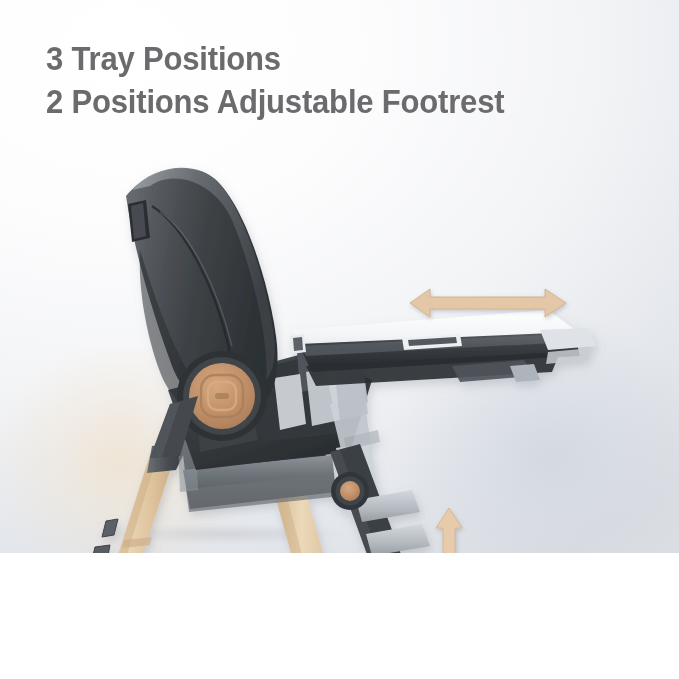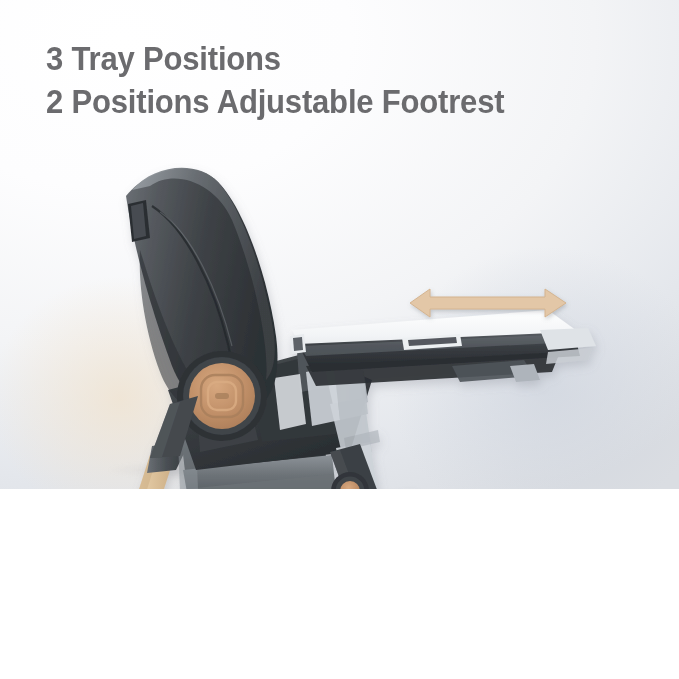--- a/index.html
+++ b/index.html
@@ -2,21 +2,21 @@
 <html><head>
 <meta charset="utf-8">
 <style>
   html,body{margin:0;padding:0;}
   body{
     width:679px;height:679px;overflow:hidden;
     font-family:"Liberation Sans", sans-serif;
     background:#ffffff;
   }
   #stage{
-    position:relative;width:679px;height:489px;overflow:hidden;
+    position:relative;width:679px;height:553px;overflow:hidden;
     background:
       radial-gradient(120% 110% at 18% 8%, #ffffff 0%, #fdfdfe 28%, #f3f4f6 58%, #e4e7ec 82%, #dadde2 100%);
   }
   
   .warm-haze{
     position:absolute;left:-60px;bottom:-80px;width:360px;height:340px;
     background:radial-gradient(closest-side, rgba(240,226,205,.75), rgba(240,226,205,0) 72%);
     pointer-events:none;
   }
   .cool-haze{

